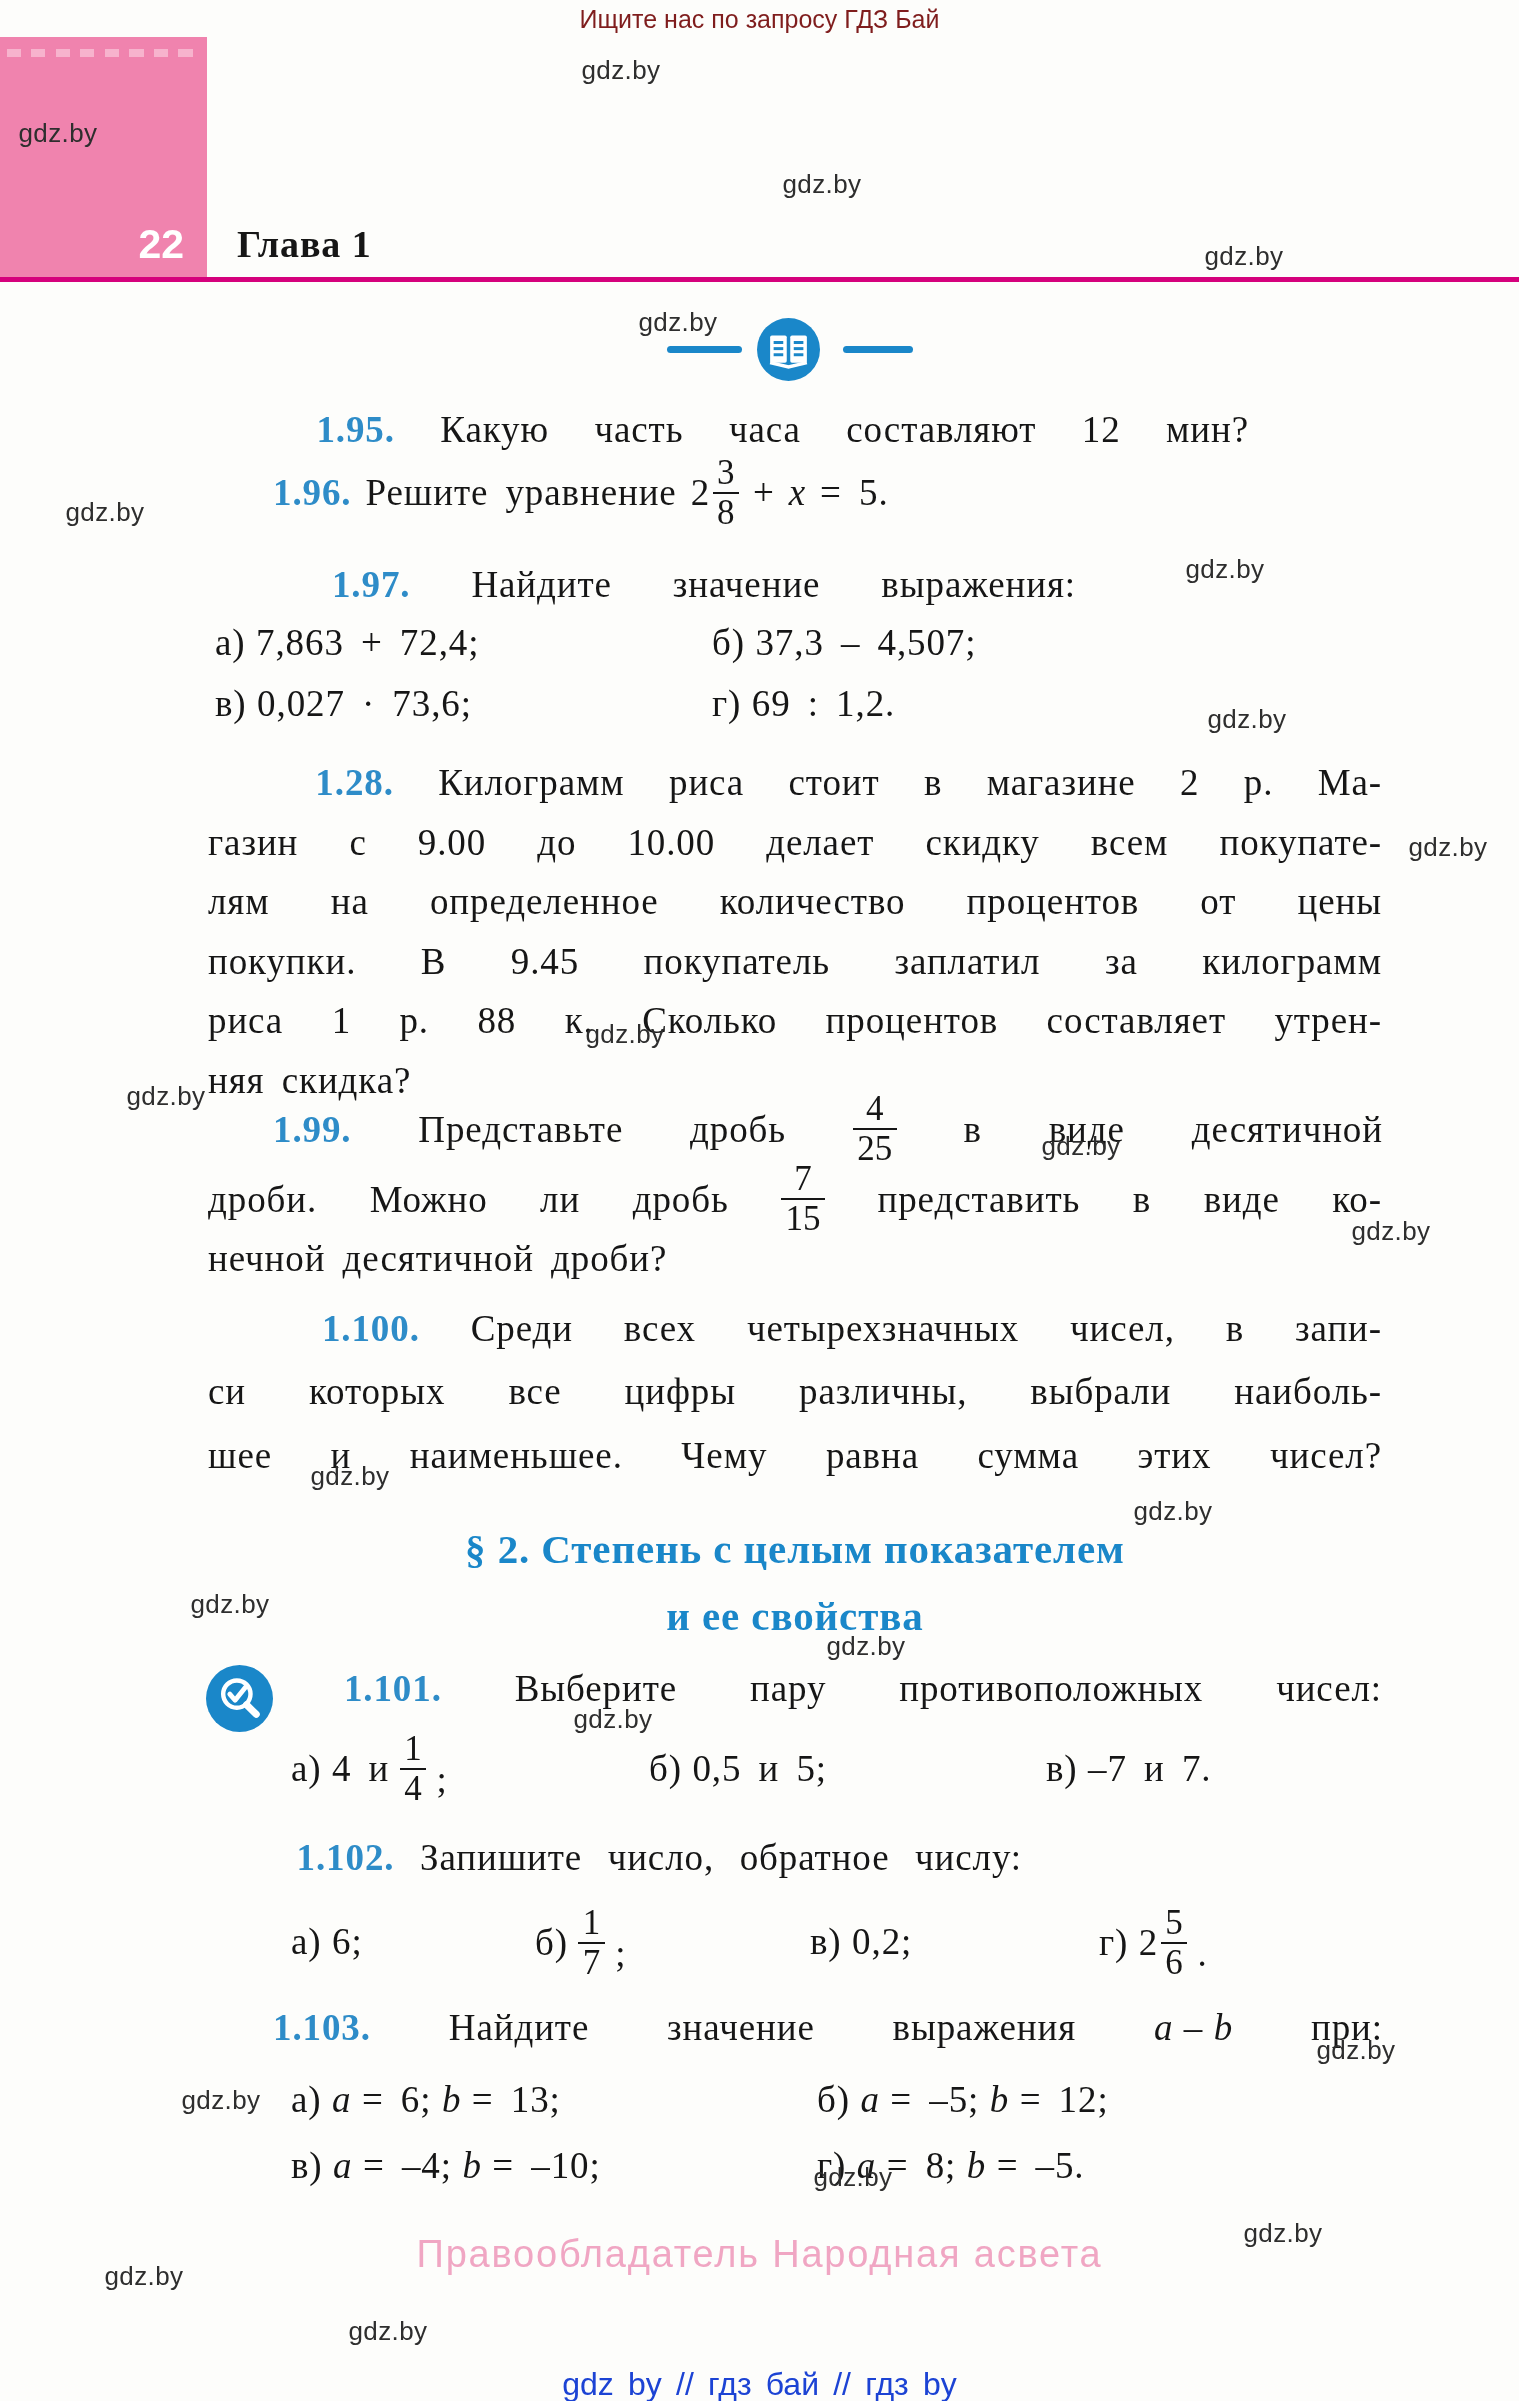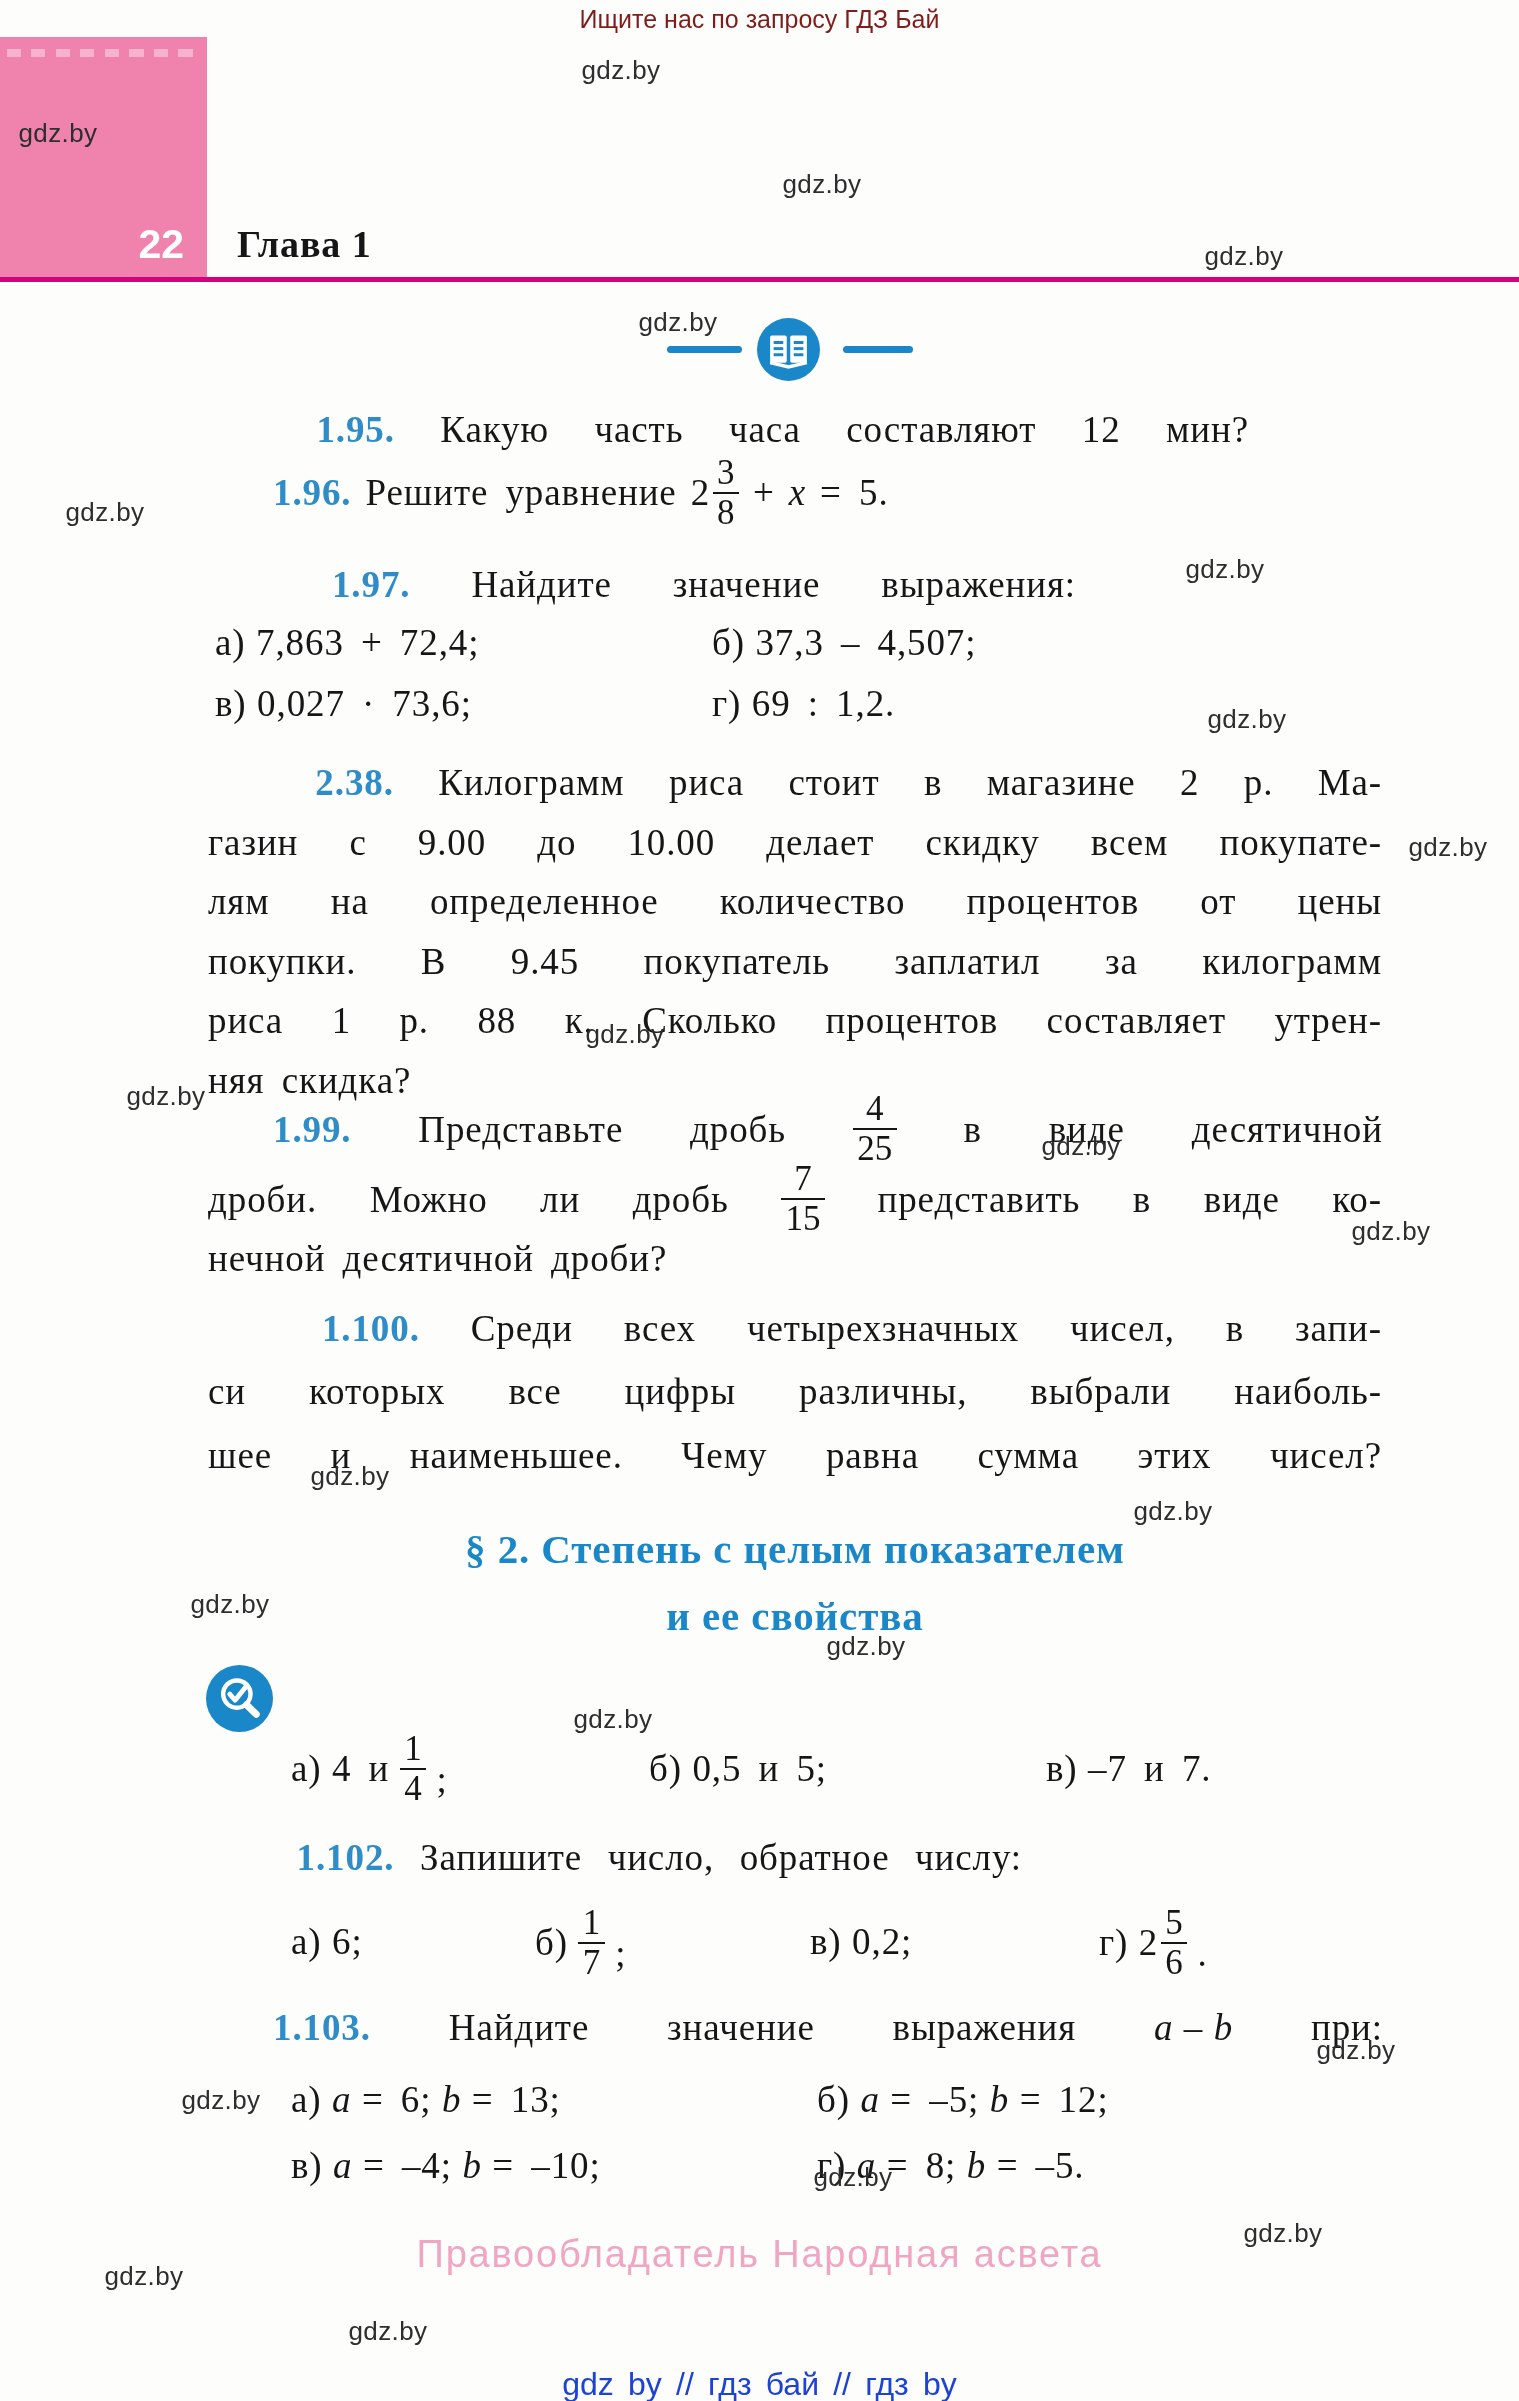--- a/index.html
+++ b/index.html
@@ -112,21 +112,21 @@
     <span>в)</span>
     <span>0,027 · 73,6;</span>
   </div>
   <div class="frow tight" style="left:712px;top:682px;">
     <span>г)</span>
     <span>69 : 1,2.</span>
   </div>
 
   <div class="line just" style="left:208px;top:761px;width:1174px;">
     <span class="ind"></span>
-    <span class="num">2.38.</span>
+    <span class="num">1.28.</span>
     <span>Килограмм риса стоит в магазине 2 р. Ма-</span>
   </div>
   <div class="line just" style="left:208px;top:821px;width:1174px;">газин с 9.00 до 10.00 делает скидку всем покупате-</div>
   <div class="line just" style="left:208px;top:880px;width:1174px;">лям на определенное количество процентов от цены</div>
   <div class="line just" style="left:208px;top:940px;width:1174px;">покупки. В 9.45 покупатель заплатил за килограмм</div>
   <div class="line just" style="left:208px;top:999px;width:1174px;">риса 1 р. 88 к. Сколько процентов составляет утрен-</div>
   <div class="line" style="left:208px;top:1059px;">няя скидка?</div>
 
   <div class="frow sb" style="left:273px;top:1083px;width:1110px;height:92px;">
     <span class="num">1.99.</span>
@@ -167,20 +167,25 @@
   <div class="sec" style="top:1525px;">§ 2. Степень с целым показателем</div>
   <div class="sec" style="top:1592px;">и ее свойства</div>
 
   <div class="iconwrap" style="left:206px;top:1665px;width:67px;height:67px;">
     <svg width="67" height="67" viewBox="0 0 76 76">
       <circle cx="38" cy="38" r="38" fill="#1a87c9"></circle>
       <circle cx="35" cy="33" r="15.5" fill="none" stroke="#ffffff" stroke-width="5"></circle>
       <line x1="46" y1="45" x2="57" y2="56" stroke="#ffffff" stroke-width="8" stroke-linecap="round"></line>
       <path d="M27 33 l6 7 l12 -15" fill="none" stroke="#ffffff" stroke-width="5.5" stroke-linecap="round" stroke-linejoin="round"></path>
     </svg>
+  </div>
+  <div class="line just" style="left:208px;top:1667px;width:1174px;">
+    <span class="ind"></span>
+    <span class="num">1.101.</span>
+    <span>Выберите пару противоположных чисел:</span>
   </div>
   <div class="frow tight" style="left:291px;top:1722px;height:93px;">
     <span>а)</span>
     <span>4 и</span>
     <span class="frac">
       <span class="fn">1</span>
       <span class="fd">4</span>
     </span>
     <span class="low">;</span>
   </div>

